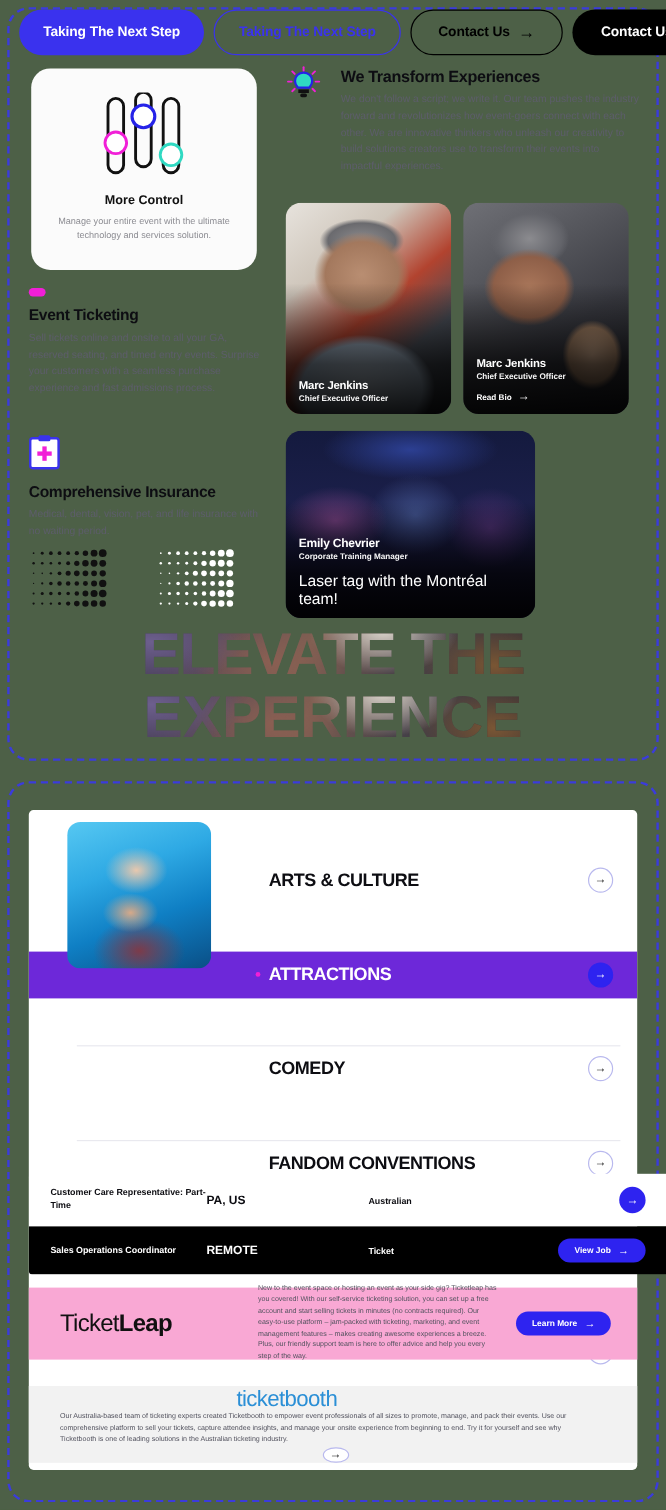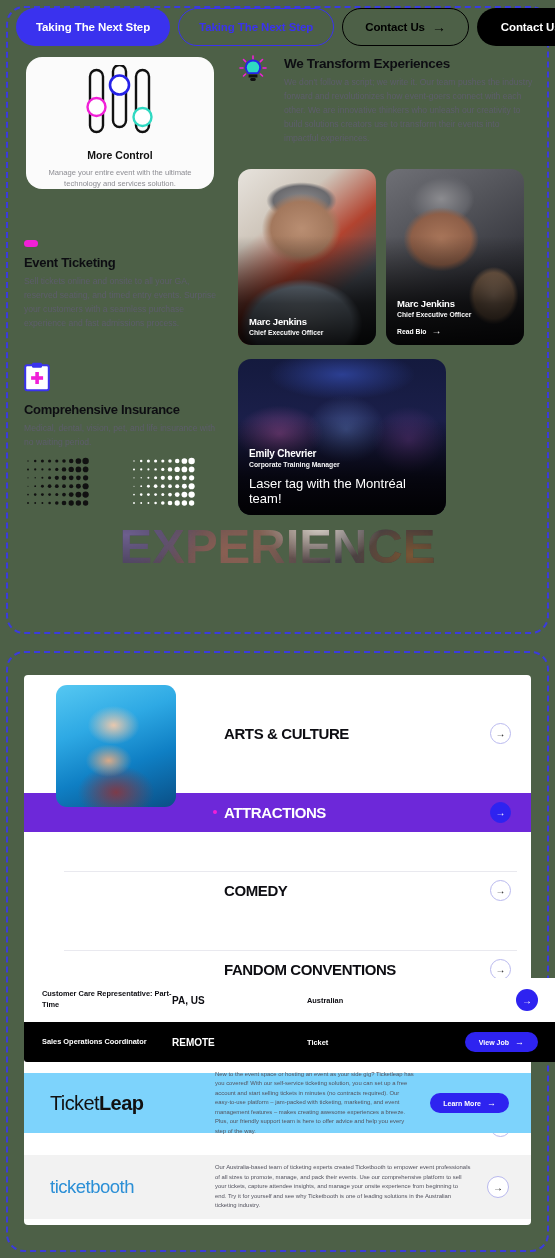--- a/index.html
+++ b/index.html
@@ -29,24 +29,24 @@
     padding: 0 20px; white-space: nowrap;
   }
   .pill.solid-blue { background: #3a32ee; color: #fff; }
   .pill.ghost-blue { background: transparent; color: #3a32ee; border: 1.6px solid #3a32ee; }
   .pill.ghost-black { background: transparent; color: #000; border: 1.6px solid #000; padding: 0 22px; }
   .pill.solid-black { background: #000; color: #fff; padding: 0 24px; }
   .arrow-glyph { font-size: 14px; line-height: 1; font-weight: 400; }
 
   
   .control-card {
-    position: absolute; left: 26px; top: 57px; width: 188px; height: 132px;
+    position: absolute; left: 26px; top: 57px; width: 188px; height: 168px;
     background: #fbfbfb; border-radius: 16px;
     display: flex; flex-direction: column; align-items: center;
-    padding-top: 8px;
+    padding-top: 20px;
   }
   .sliders { width: 78px; height: 72px; position: relative; }
   .control-title { margin-top: 12px; font-size: 10.5px; font-weight: 700; color: #111; }
   .control-desc { margin-top: 6px; font-size: 7.6px; line-height: 1.45; color: #8d8d93; text-align: center; width: 150px; }
 
   
   .feat { position: absolute; left: 24px; width: 196px; }
   #feat-ticketing { top: 240px; }
   #feat-insurance { top: 362px; }
   .feat-dash { width: 14px; height: 7px; border-radius: 4px; background: #f11fd7; margin-bottom: 8px; }
@@ -139,22 +139,22 @@
   .job-c2 { width: 135px; font-size: 10px; font-weight: 700; color: #0d0d12; }
   .job-c3 { flex: 1; font-size: 7.4px; font-weight: 700; color: #0d0d12; }
   .job-row.dark .job-c1, .job-row.dark .job-c2, .job-row.dark .job-c3 { color: #fff; }
   .job-arrow { width: 22px; height: 22px; border-radius: 50%; background: #2e23f0; color: #fff;
     display: flex; align-items: center; justify-content: center; font-size: 10px; }
   .job-btn { display: inline-flex; align-items: center; gap: 6px; height: 20px; padding: 0 14px;
     border-radius: 999px; background: #2e23f0; color: #fff; font-size: 7px; font-weight: 700; }
 
   
   .brand { position: absolute; left: 24px; width: 507px; display: flex; align-items: center; padding: 0 22px 0 26px; }
-  #brand-ticketleap { top: 1073px; height: 60px; background: #7dd3fc; }
-  #brand-ticketbooth { top: 1155px; height: 64px; background: #f2f2f2; }
+  #brand-ticketleap { top: 1073px; height: 60px; background: #f9a8d4; }
+  #brand-ticketbooth { top: 1155px; height: 64px; background: #f2f2f2; flex-direction: column; }
   .brand-logo { width: 165px; flex: none; font-weight: 400; }
   .logo-ticketleap { font-size: 20px; color: #111; letter-spacing: -.6px; }
   .logo-ticketleap b { font-weight: 700; }
   .logo-ticketbooth { font-size: 18.5px; color: #2b8fd6; letter-spacing: -.5px; }
   .brand-copy { flex: 1; font-size: 5.9px; line-height: 1.62; color: #52525e; padding-right: 16px; }
   .brand-cta { display: inline-flex; align-items: center; gap: 6px; height: 20px; padding: 0 13px;
     border-radius: 999px; background: #2e23f0; color: #fff; font-size: 7px; font-weight: 700; white-space: nowrap; }
   .brand-arrow { width: 22px; height: 22px; border-radius: 50%; border: 1.2px solid #b9b9ee;
     background: #fff; display: flex; align-items: center; justify-content: center; font-size: 10px; color: #111; }
 </style>
@@ -375,20 +375,21 @@
     <div class="photo ph-laser"></div>
     <div class="shade"></div>
     <div class="cap">
       <div class="cap-name">Emily Chevrier</div>
       <div class="cap-role">Corporate Training Manager</div>
       <div class="cap-note">Laser tag with the Montréal team!</div>
     </div>
   </div>
 
   <div class="hero">
+    <div class="hero-line" id="hero-1">ELEVATE THE</div>
     <div class="hero-line" id="hero-2">EXPERIENCE</div>
   </div>
 
   <div class="cat-panel">
     <div class="cat-row">
       <span class="cat-label">ARTS &amp; CULTURE</span>
       <span class="cat-arrow">→</span>
     </div>
     <div class="cat-row active">
       <span class="bullet"></span>

